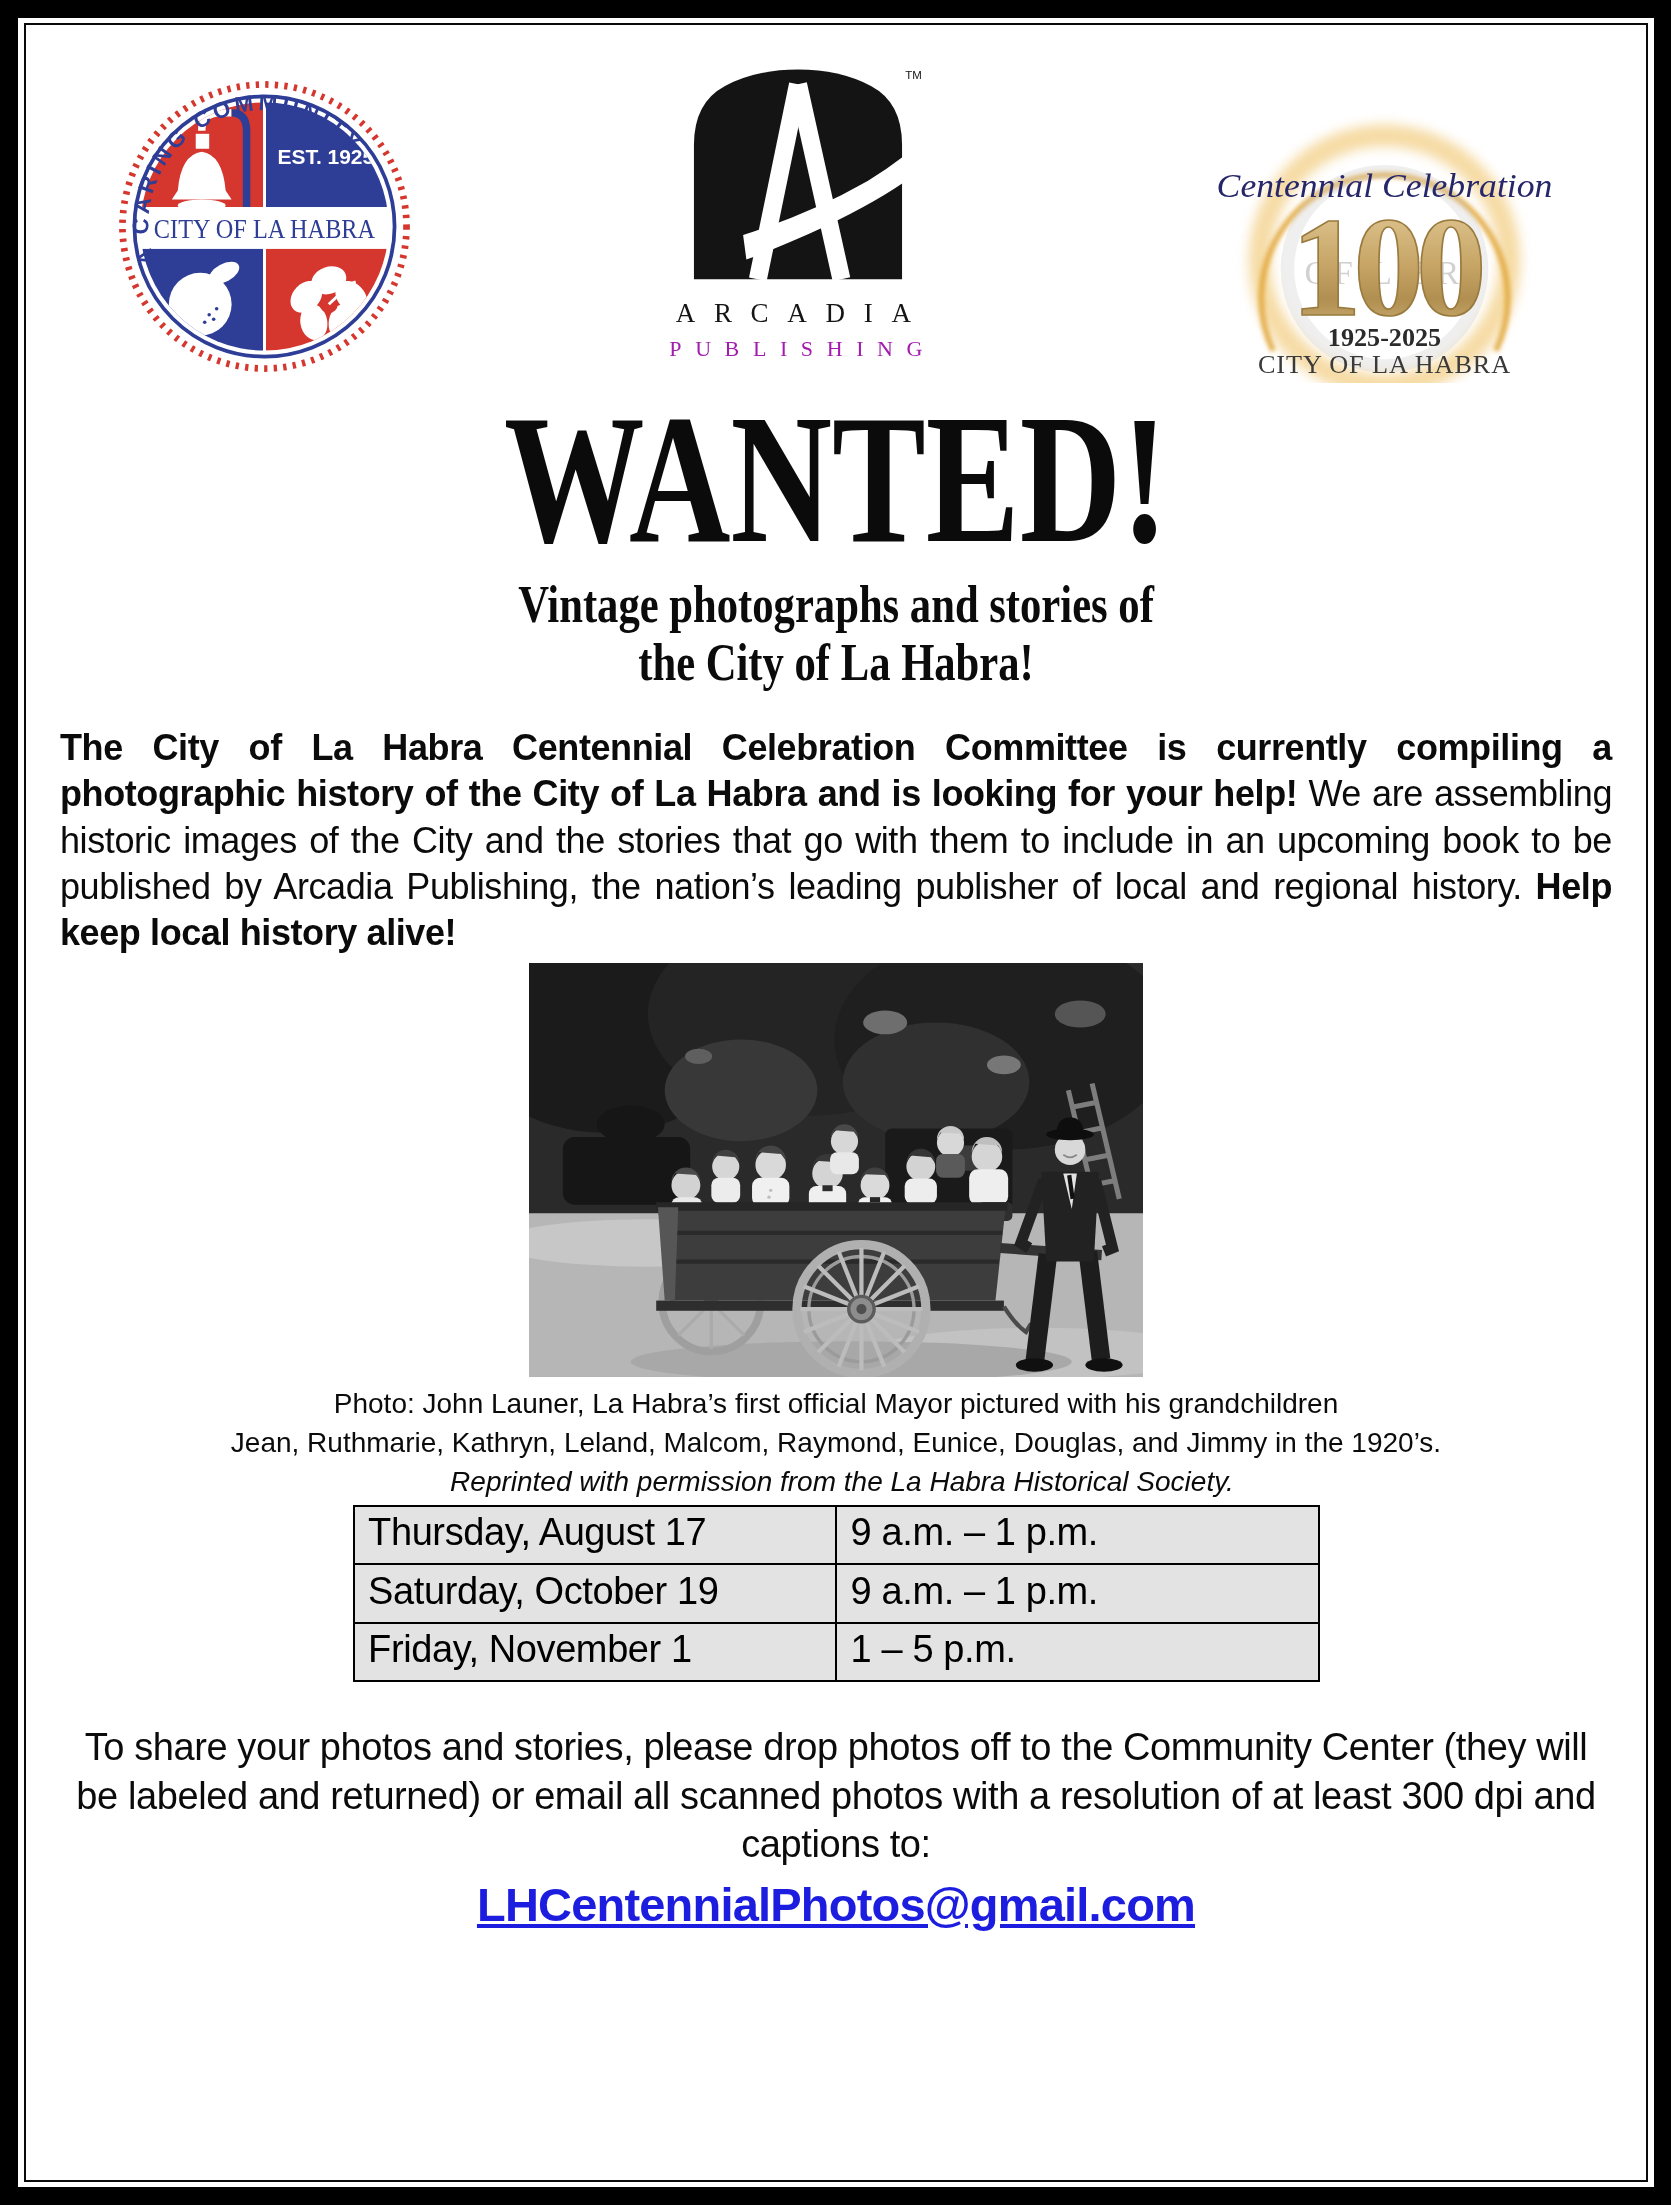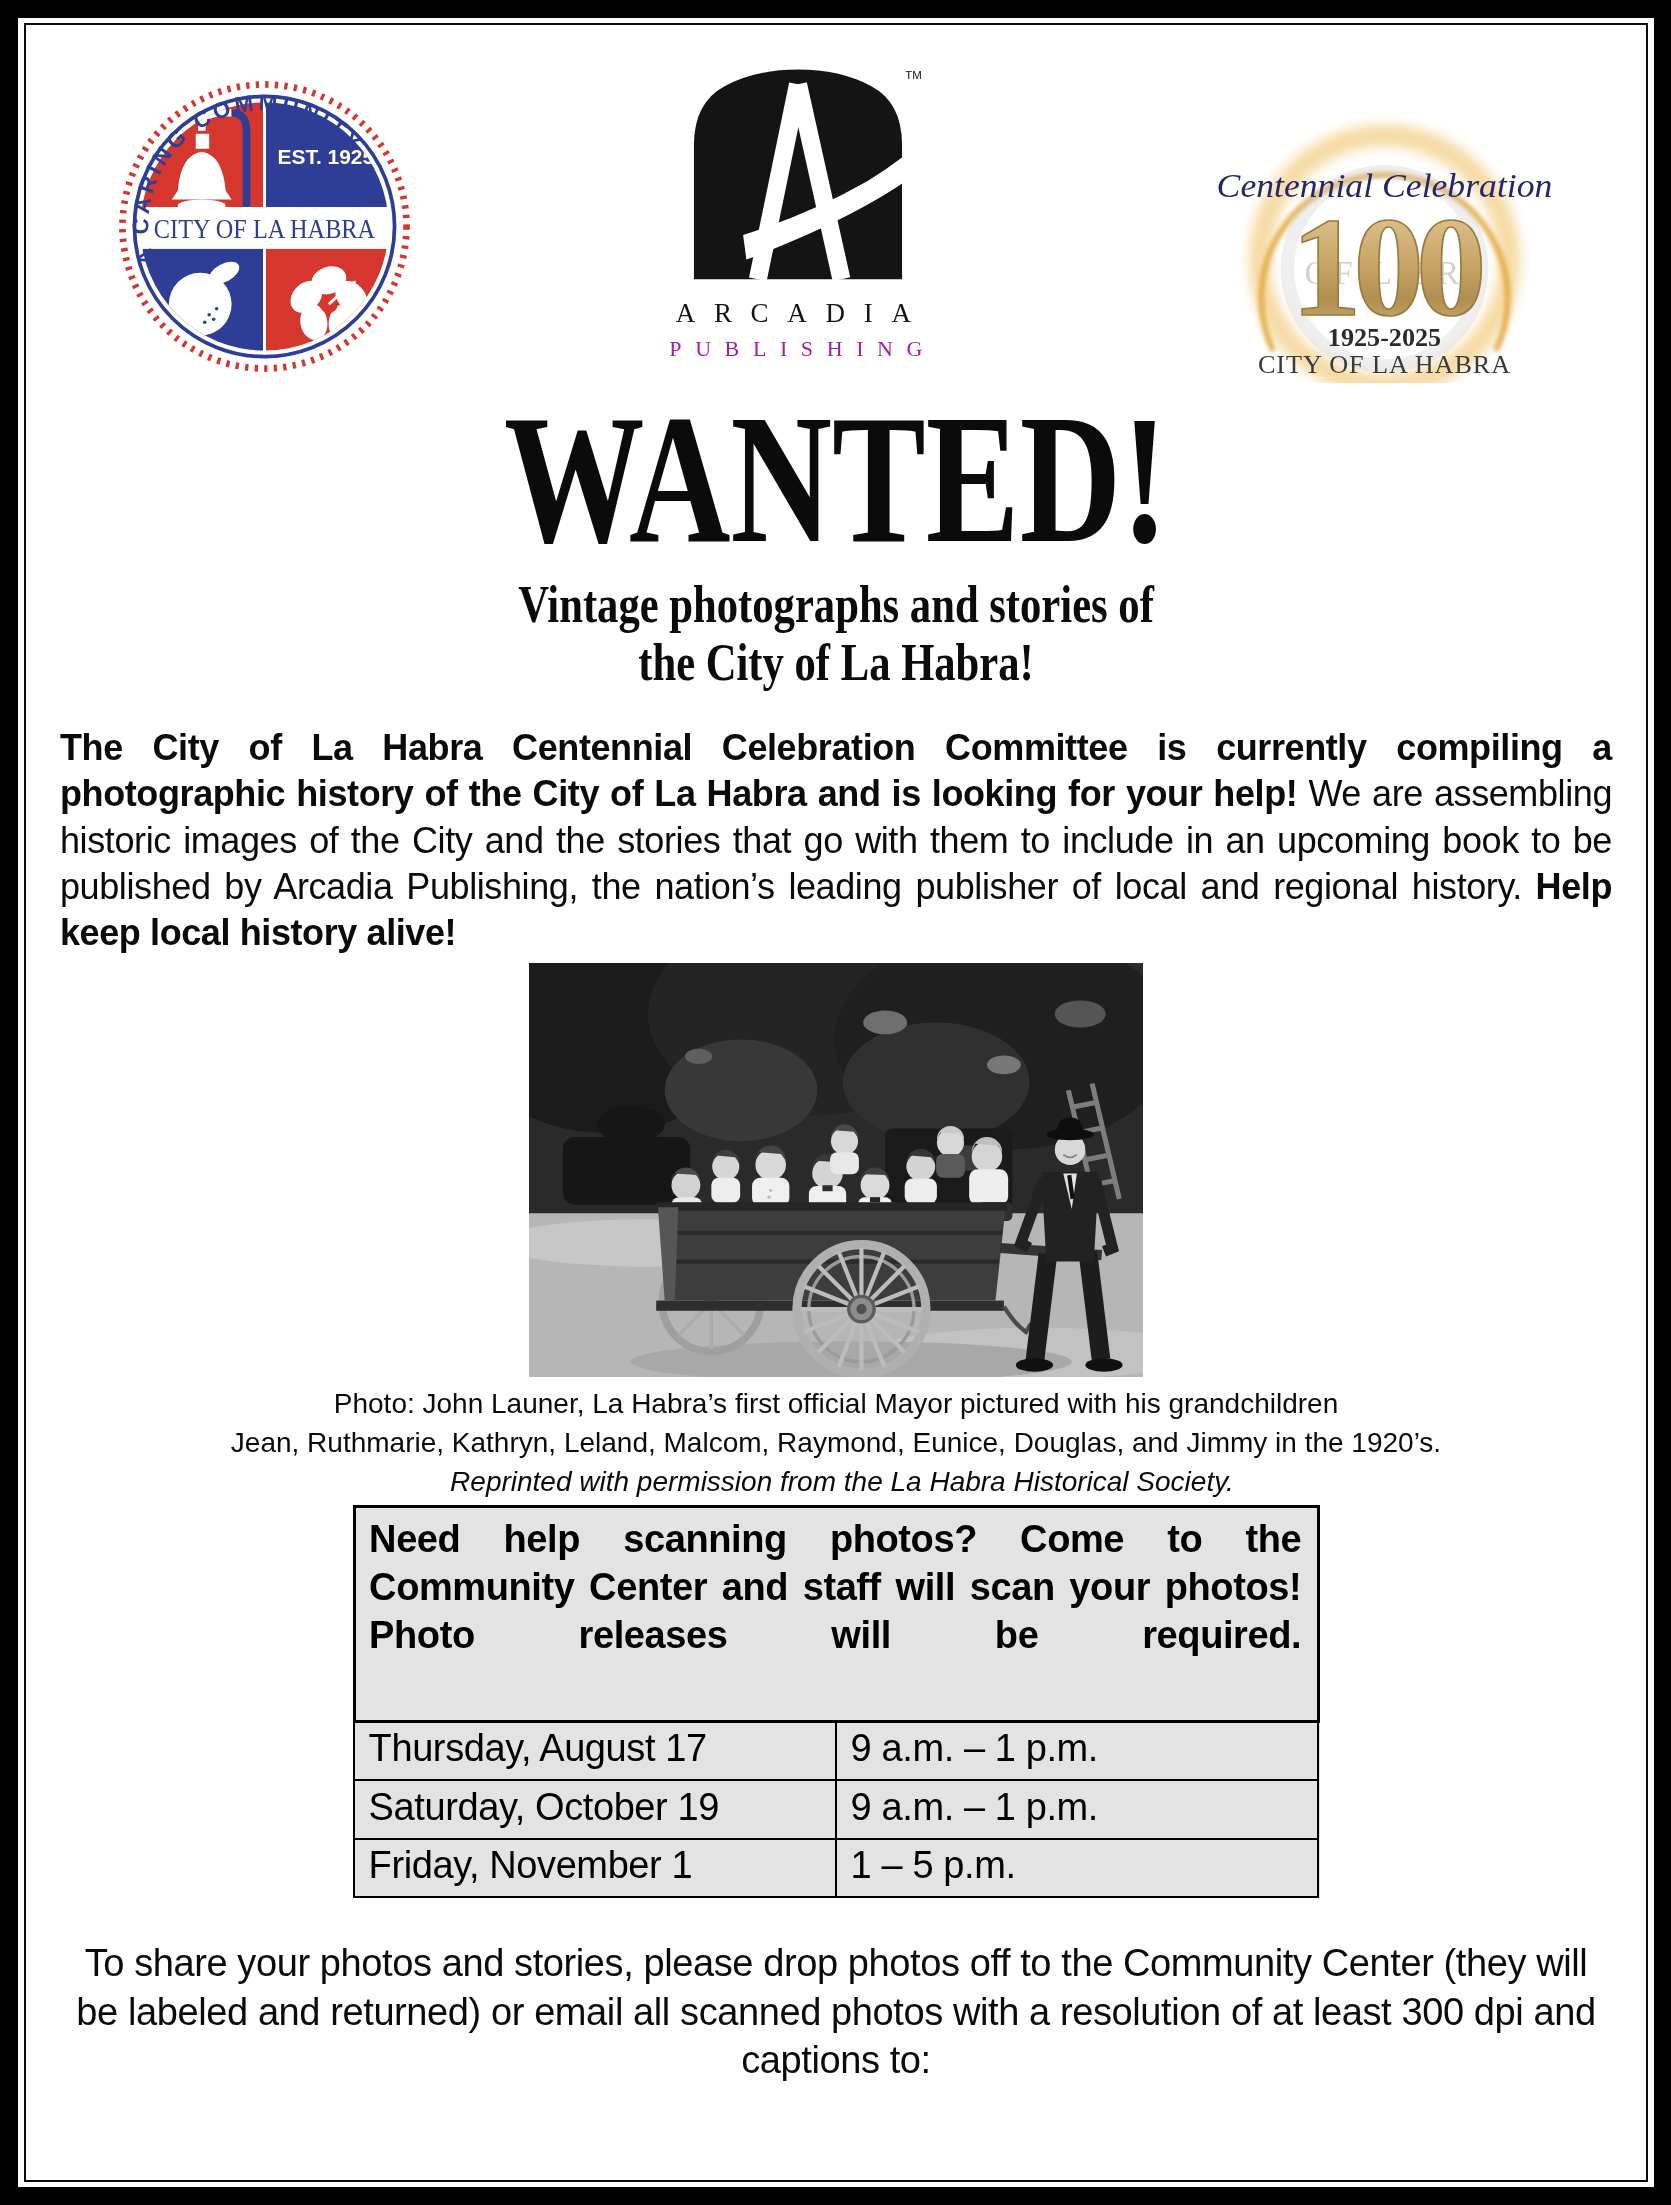--- a/index.html
+++ b/index.html
@@ -293,35 +293,35 @@
     <div>Jean, Ruthmarie, Kathryn, Leland, Malcom, Raymond, Eunice, Douglas, and Jimmy in the 1920’s.</div>
     <div class="it">Reprinted with permission from the La Habra Historical Society.</div>
   </div>
 
   <table class="sched">
     <colgroup>
           <col class="c1">
           <col class="c2">
         </colgroup>
     <tbody>
-          <tr>
-      <th colspan="2">Need help scanning photos?  Come to the Community Center and staff will scan your photos! Photo releases will be required.</th>
-    </tr>
     <tr>
       <td>Thursday, August 17</td>
       <td>9 a.m. – 1 p.m.</td>
     </tr>
     <tr>
       <td>Saturday, October 19</td>
       <td>9 a.m. – 1 p.m.</td>
     </tr>
     <tr>
       <td>Friday, November 1</td>
       <td>1 – 5 p.m.</td>
     </tr>
   </tbody>
       </table>
 
   <p class="share">To share your photos and stories, please drop photos off to the Community Center (they will be labeled and returned) or email all scanned photos with a resolution of at least 300 dpi and captions to:</p>
+  <div class="email-line">
+    <a class="email-link" href="#">LHCentennialPhotos@gmail.com</a>
+  </div>
 
 </div>
 </div>
 
 
 </body></html>

